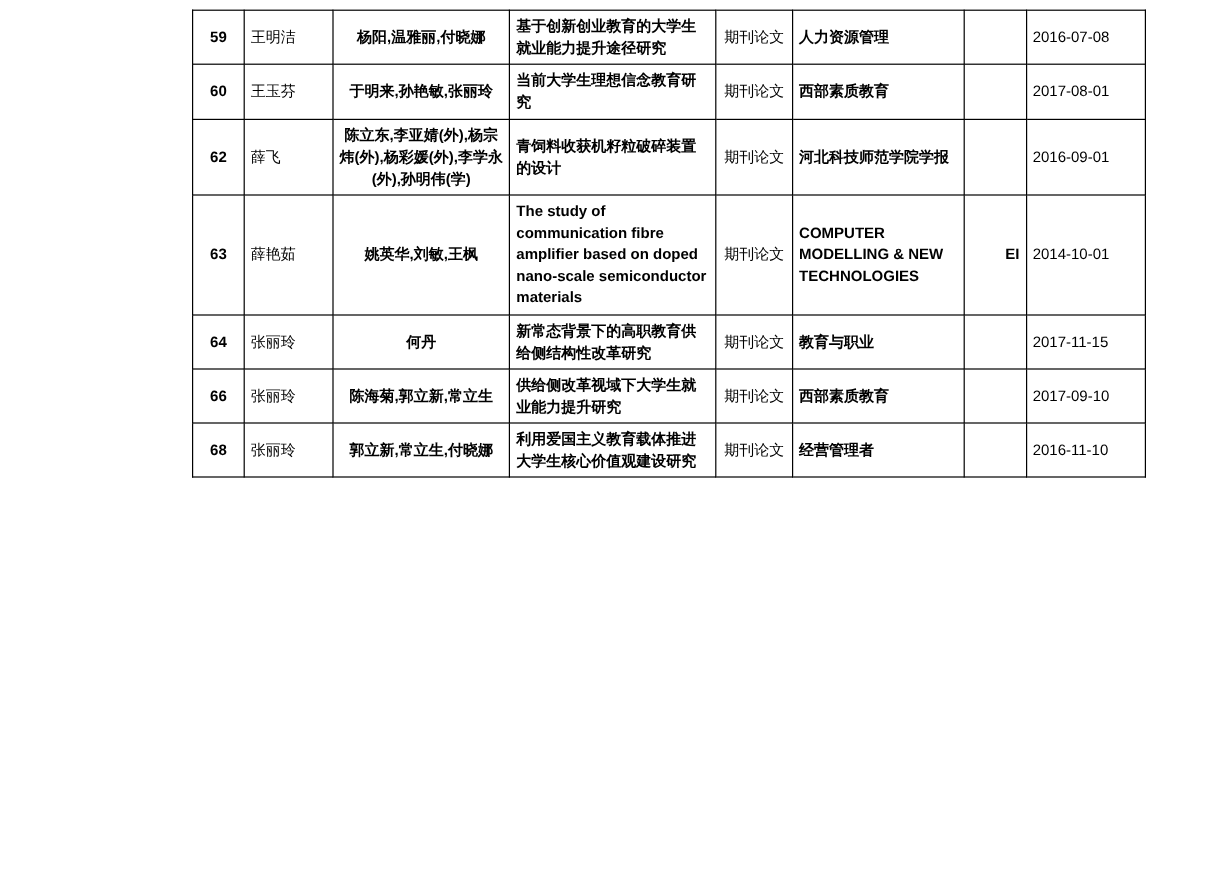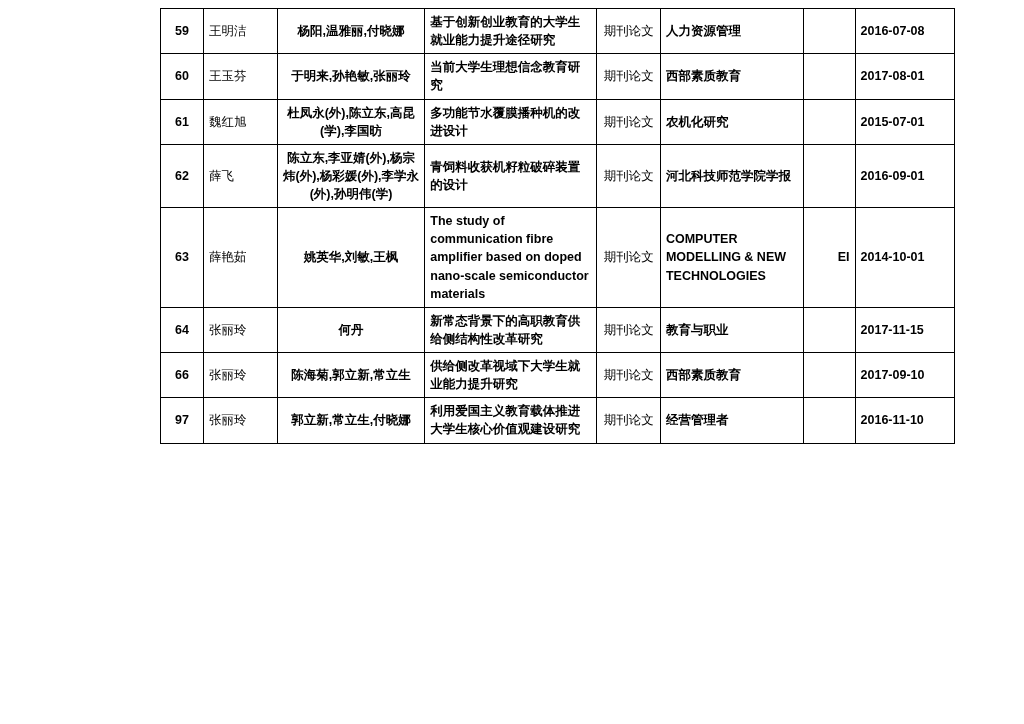--- a/index.html
+++ b/index.html
@@ -73,21 +73,21 @@
   .cell-journal {
     text-align: left;
     font-weight: bold;
   }
   .cell-index {
     text-align: right;
     font-weight: bold;
   }
   .cell-date {
     text-align: left;
-    font-weight: bold;
+    font-weight: normal;
   }
   .latin {
     font-family: "Liberation Sans", sans-serif;
   }
 </style>
 </head>
 <body>
 
 <div class="page">
   <div class="table-wrap">
@@ -117,30 +117,20 @@
           <td class="cell-num">60</td>
           <td class="cell-name">王玉芬</td>
           <td class="cell-authors">于明来,孙艳敏,张丽玲</td>
           <td class="cell-title">当前大学生理想信念教育研究</td>
           <td class="cell-type">期刊论文</td>
           <td class="cell-journal">西部素质教育</td>
           <td class="cell-index"></td>
           <td class="cell-date">2017-08-01</td>
         </tr>
         <tr>
-          <td class="cell-num">61</td>
-          <td class="cell-name">魏红旭</td>
-          <td class="cell-authors">杜凤永(外),陈立东,高昆(学),李国昉</td>
-          <td class="cell-title">多功能节水覆膜播种机的改进设计</td>
-          <td class="cell-type">期刊论文</td>
-          <td class="cell-journal">农机化研究</td>
-          <td class="cell-index"></td>
-          <td class="cell-date">2015-07-01</td>
-        </tr>
-        <tr>
           <td class="cell-num">62</td>
           <td class="cell-name">薛飞</td>
           <td class="cell-authors">陈立东,李亚婧(外),杨宗炜(外),杨彩媛(外),李学永(外),孙明伟(学)</td>
           <td class="cell-title">青饲料收获机籽粒破碎装置的设计</td>
           <td class="cell-type">期刊论文</td>
           <td class="cell-journal">河北科技师范学院学报</td>
           <td class="cell-index"></td>
           <td class="cell-date">2016-09-01</td>
         </tr>
         <tr>
@@ -167,21 +157,21 @@
           <td class="cell-num">66</td>
           <td class="cell-name">张丽玲</td>
           <td class="cell-authors">陈海菊,郭立新,常立生</td>
           <td class="cell-title">供给侧改革视域下大学生就业能力提升研究</td>
           <td class="cell-type">期刊论文</td>
           <td class="cell-journal">西部素质教育</td>
           <td class="cell-index"></td>
           <td class="cell-date">2017-09-10</td>
         </tr>
         <tr>
-          <td class="cell-num">97</td>
+          <td class="cell-num">68</td>
           <td class="cell-name">张丽玲</td>
           <td class="cell-authors">郭立新,常立生,付晓娜</td>
           <td class="cell-title">利用爱国主义教育载体推进大学生核心价值观建设研究</td>
           <td class="cell-type">期刊论文</td>
           <td class="cell-journal">经营管理者</td>
           <td class="cell-index"></td>
           <td class="cell-date">2016-11-10</td>
         </tr>
       </tbody>
     </table>

